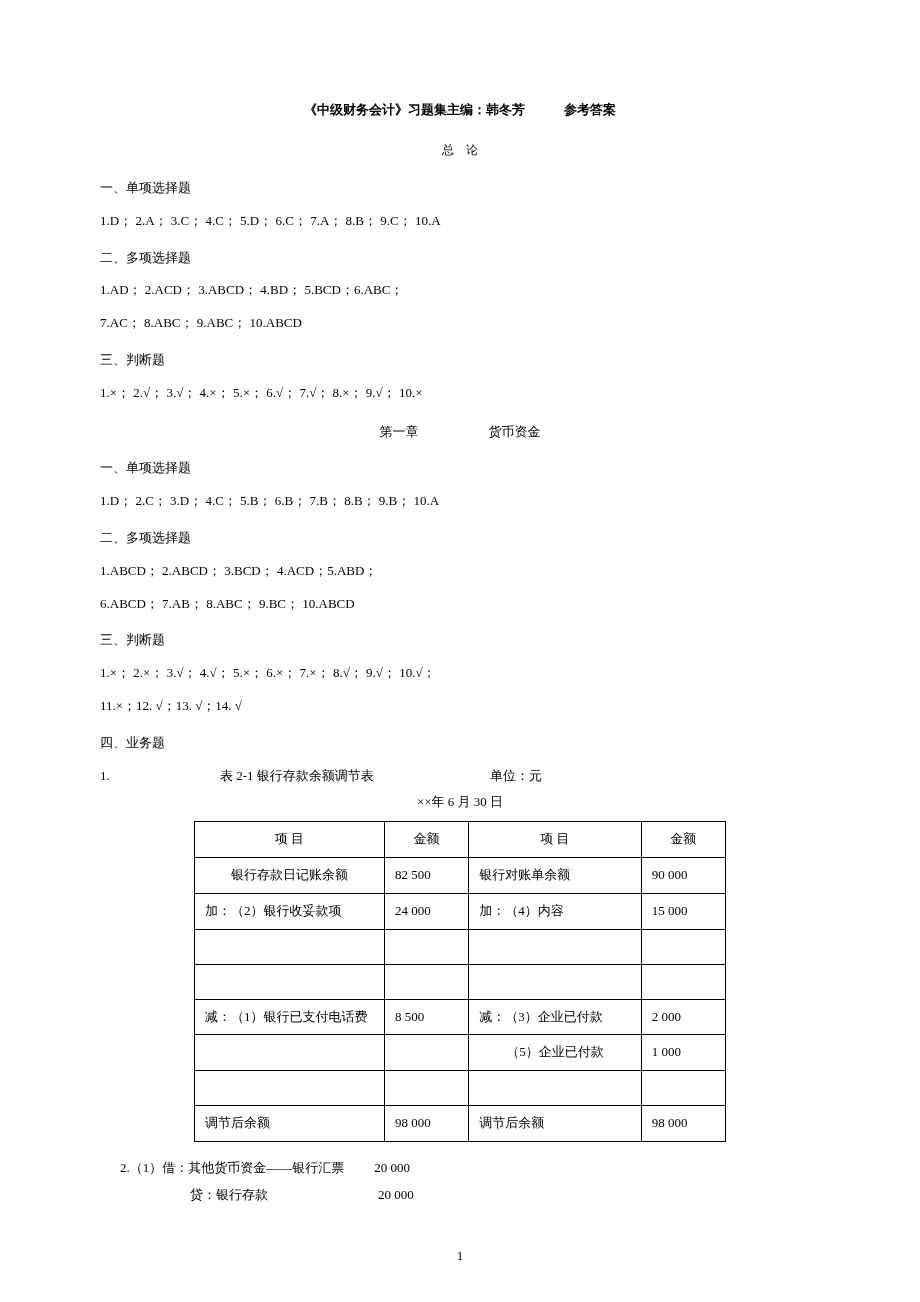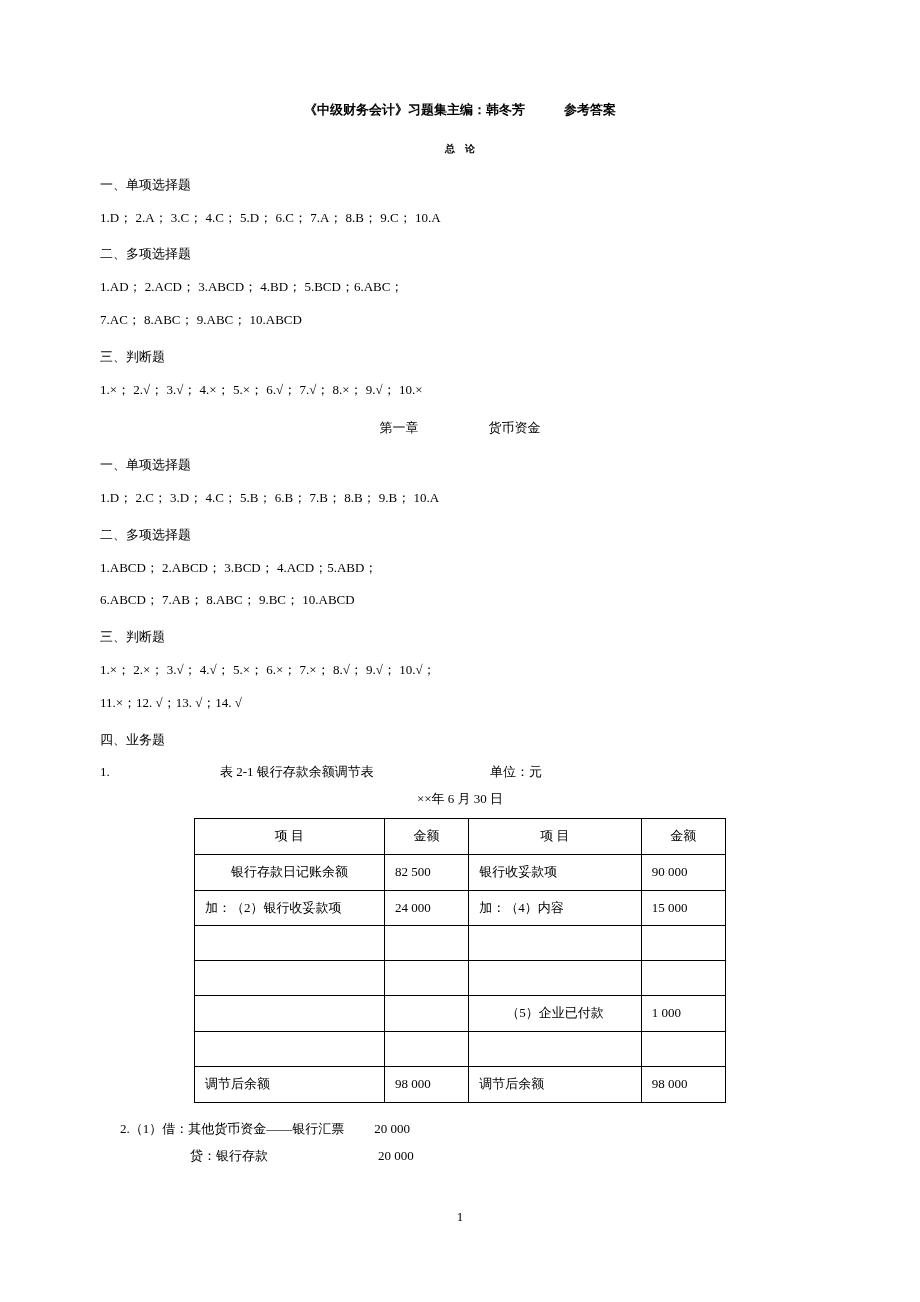--- a/index.html
+++ b/index.html
@@ -14,22 +14,22 @@
       box-sizing: border-box;
     }
     .title-line {
       text-align: center;
       font-weight: bold;
       font-size: 13px;
       margin-bottom: 20px;
     }
     .subtitle {
       text-align: center;
-      font-weight: bold;
-      font-size: 10px;
+      font-weight: normal;
+      font-size: 12px;
       margin-bottom: 18px;
     }
     .section-heading {
       font-weight: normal;
       font-size: 13px;
       margin-top: 16px;
       margin-bottom: 12px;
     }
     .answers {
       font-size: 13px;
@@ -139,21 +139,21 @@
   <tbody>
       <tr>
     <td class="col-item-l center">项    目</td>
     <td class="col-amt-l center">金额</td>
     <td class="col-item-r center">项    目</td>
     <td class="col-amt-r center">金额</td>
   </tr>
   <tr>
     <td class="center">银行存款日记账余额</td>
     <td>82 500</td>
-    <td>银行收妥款项</td>
+    <td>银行对账单余额</td>
     <td>90 000</td>
   </tr>
   <tr>
     <td>加：（2）银行收妥款项</td>
     <td>24 000</td>
     <td>加：（4）内容</td>
     <td>15 000</td>
   </tr>
   <tr>
     <td></td>
@@ -161,20 +161,26 @@
     <td></td>
     <td></td>
   </tr>
   <tr>
     <td></td>
     <td></td>
     <td></td>
     <td></td>
   </tr>
   <tr>
+    <td>减：（1）银行已支付电话费</td>
+    <td>8 500</td>
+    <td>减：（3）企业已付款</td>
+    <td>2 000</td>
+  </tr>
+  <tr>
     <td></td>
     <td></td>
     <td class="center">（5）企业已付款</td>
     <td>1 000</td>
   </tr>
   <tr>
     <td></td>
     <td></td>
     <td></td>
     <td></td>

